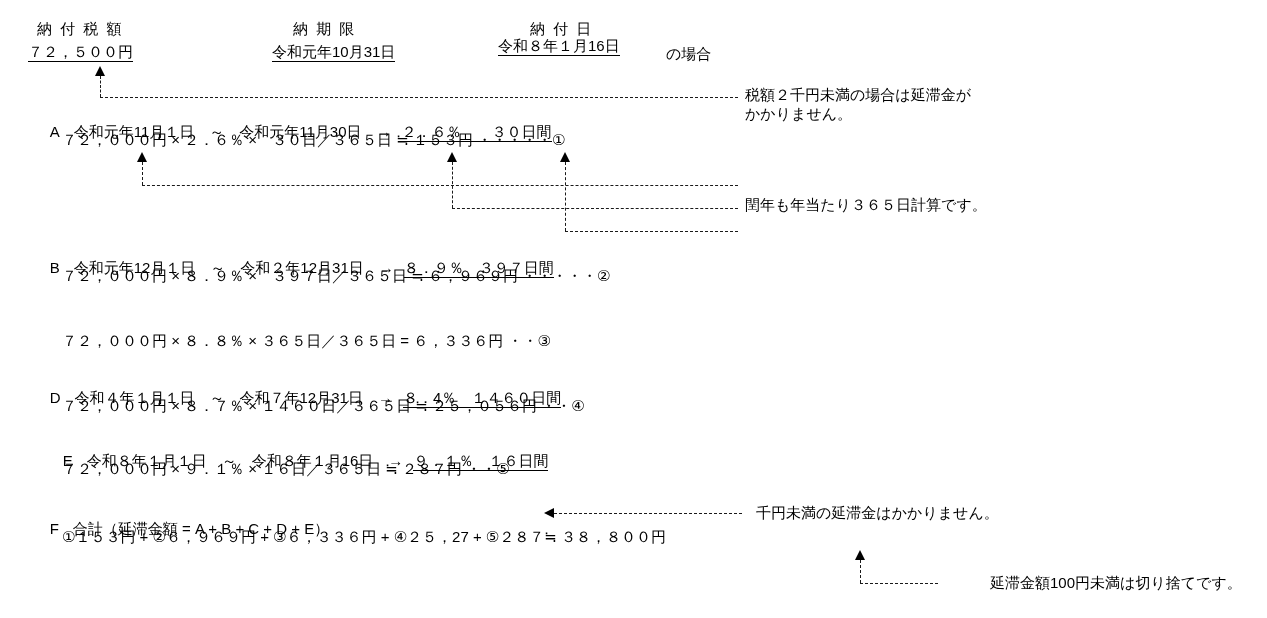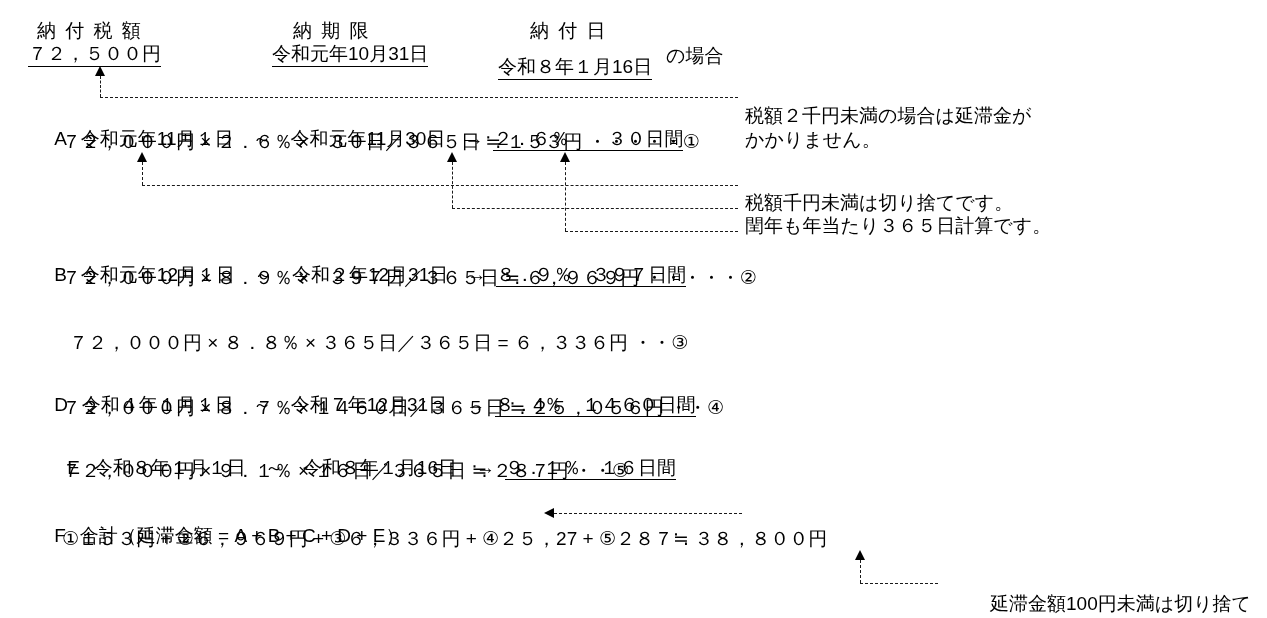--- a/index.html
+++ b/index.html
@@ -2,29 +2,29 @@
 <html lang="ja"><head>
 <meta charset="utf-8">
 <style>
   html,body{margin:0;padding:0;background:#fff;}
   .page{
     position:relative;
     width:1267px;height:618px;
     background:#ffffff;
     color:#000;
     font-family:"Liberation Sans","DejaVu Sans",sans-serif;
-    font-size:19px;
+    font-size:15px;
     overflow:hidden;
   }
   .abs{position:absolute;white-space:pre;line-height:1.15;}
   .hdr-label{letter-spacing:2px;}
   .hdr-value{border-bottom:1px solid #000;padding-bottom:1px;}
   .calc-line .letter{display:inline-block;margin-right:14px;}
   .calc-line .rate{border-bottom:1px solid #000;padding-bottom:1px;margin-left:10px;margin-top:7px;}
-  .note{white-space:pre-line;line-height:1.25;margin-top:18px;}
+  .note{white-space:pre-line;line-height:1.25;}
   
   .hdash{position:absolute;height:0;border-top:1px dashed #1a1a1a;}
   .vdash{position:absolute;width:0;border-left:1px dashed #1a1a1a;}
   .arrow-up{position:absolute;width:0;height:0;
     border-left:5px solid transparent;border-right:5px solid transparent;
     border-bottom:10px solid #000;}
   .arrow-left{position:absolute;width:0;height:0;
     border-top:5px solid transparent;border-bottom:5px solid transparent;
     border-right:10px solid #000;}
 </style>
@@ -33,55 +33,55 @@
 
 <div class="page">
 
   <div class="abs hdr-label" style="left:37px;top:20px">納 付 税 額</div>
   <div class="abs hdr-value" style="left:28px;top:43px">７２，５００円</div>
 
   <div class="abs hdr-label" style="left:293px;top:20px">納 期 限</div>
   <div class="abs hdr-value" style="left:272px;top:43px">令和元年10月31日</div>
 
   <div class="abs hdr-label" style="left:530px;top:20px">納 付 日</div>
-  <div class="abs hdr-value" style="left:498px;top:56px">令和８年１月16日</div>
+  <div class="abs hdr-value" style="left:498px;top:37px">令和８年１月16日</div>
 
   <div class="abs" style="left:666px;top:45px">の場合</div>
 
   <div class="abs calc-line" style="left:33px;top:106px">
     <span class="letter">A</span><span>令和元年11月１日　～　令和元年11月30日　→</span><span class="rate">２．６％　　３０日間</span>
   </div>
   <div class="abs" style="left:62px;top:131px">７２，０００円 × ２．６％ ×　３０日／３６５日 ≒ １５３円 ・・・・・①</div>
 
   <div class="abs calc-line" style="left:33px;top:242px">
     <span class="letter">B</span><span>令和元年12月１日　～　令和２年12月31日　→</span><span class="rate">８．９％　３９７日間</span>
   </div>
   <div class="abs" style="left:62px;top:267px">７２，０００円 × ８．９％ ×　３９７日／３６５日 ≒ ６，９６９円 ・・・・・②</div>
 
-  <div class="abs" style="left:69px;top:332px">７２，０００円 × ８．８％ × ３６５日／３６５日 = ６，３３６円 ・・③</div>
+  <div class="abs" style="left:62px;top:332px">７２，０００円 × ８．８％ × ３６５日／３６５日 = ６，３３６円 ・・③</div>
 
   <div class="abs calc-line" style="left:33px;top:372px">
     <span class="letter">D</span><span>令和４年１月１日　～　令和７年12月31日　→</span><span class="rate">８．4％　１４６０日間</span>
   </div>
   <div class="abs" style="left:62px;top:397px">７２，０００円 × ８．７％ × １４６０日／３６５日 ≒ ２５，０５６円 ・・④</div>
 
   <div class="abs calc-line" style="left:46px;top:435px">
     <span class="letter">E</span><span>令和８年１月１日　～　令和８年１月16日　→</span><span class="rate">９．１％　１６日間</span>
   </div>
   <div class="abs" style="left:62px;top:460px">７２，０００円 × ９．１％ × １６日／３６５日 ≒ ２８７円 ・・⑤</div>
 
   <div class="abs calc-line" style="left:33px;top:503px">
     <span class="letter">F</span><span>合計（延滞金額 = A + B + C + D + E）</span>
   </div>
   <div class="abs" style="left:62px;top:528px">①１５３円 + ②６，９６９円 + ③６，３３６円 + ④２５，27 + ⑤２８７≒ ３８，８００円</div>
 
   <div class="abs note" style="left:745px;top:86px">税額２千円未満の場合は延滞金が
 かかりません。</div>
-  <div class="abs note" style="left:745px;top:173px">税額千円未満は切り捨てです。</div>
   <div class="abs note" style="left:745px;top:196px">閏年も年当たり３６５日計算です。</div>
+  <div class="abs note" style="left:756px;top:504px">千円未満の延滞金はかかりません。</div>
   <div class="abs note" style="left:990px;top:574px">延滞金額100円未満は切り捨てです。</div>
 
   <div class="arrow-up" style="left:95px;top:66px"></div>
   <div class="vdash" style="left:100px;top:76px;height:21px"></div>
   <div class="hdash" style="left:100px;top:97px;width:638px"></div>
 
   <div class="arrow-up" style="left:137px;top:152px"></div>
   <div class="vdash" style="left:142px;top:162px;height:23px"></div>
   <div class="hdash" style="left:142px;top:185px;width:596px"></div>
 

